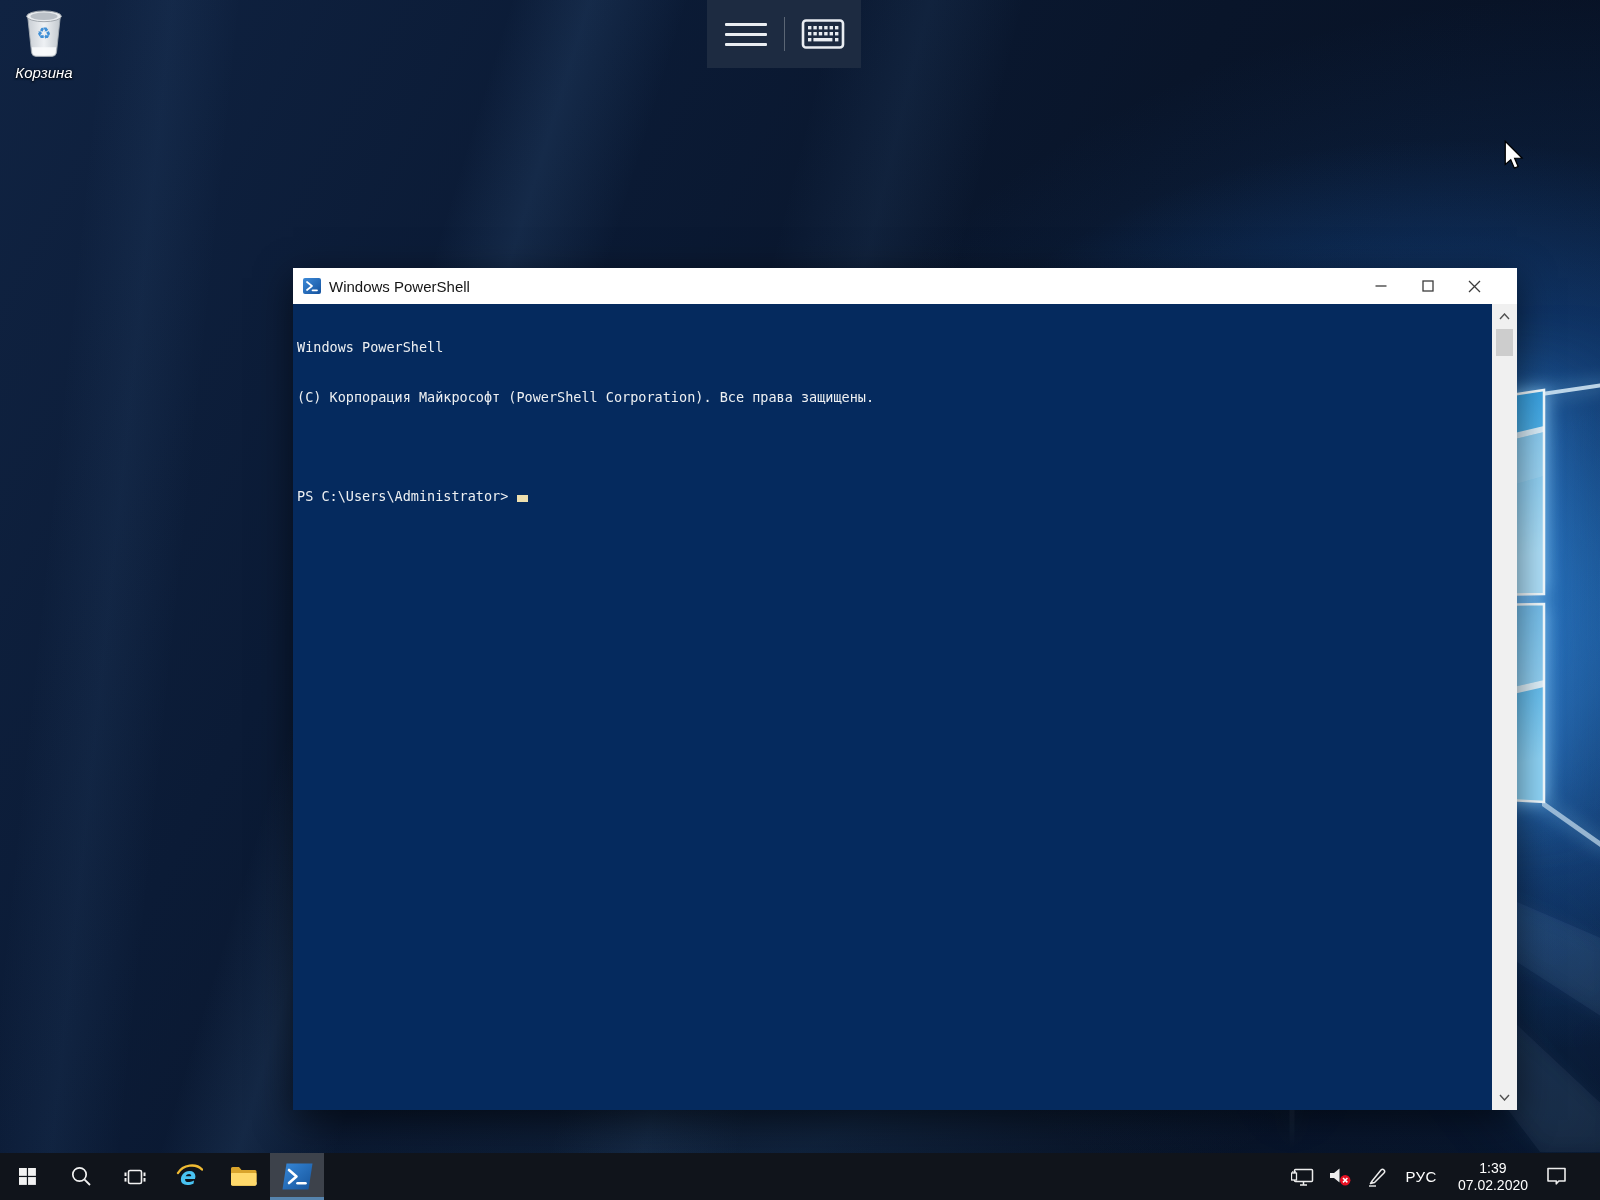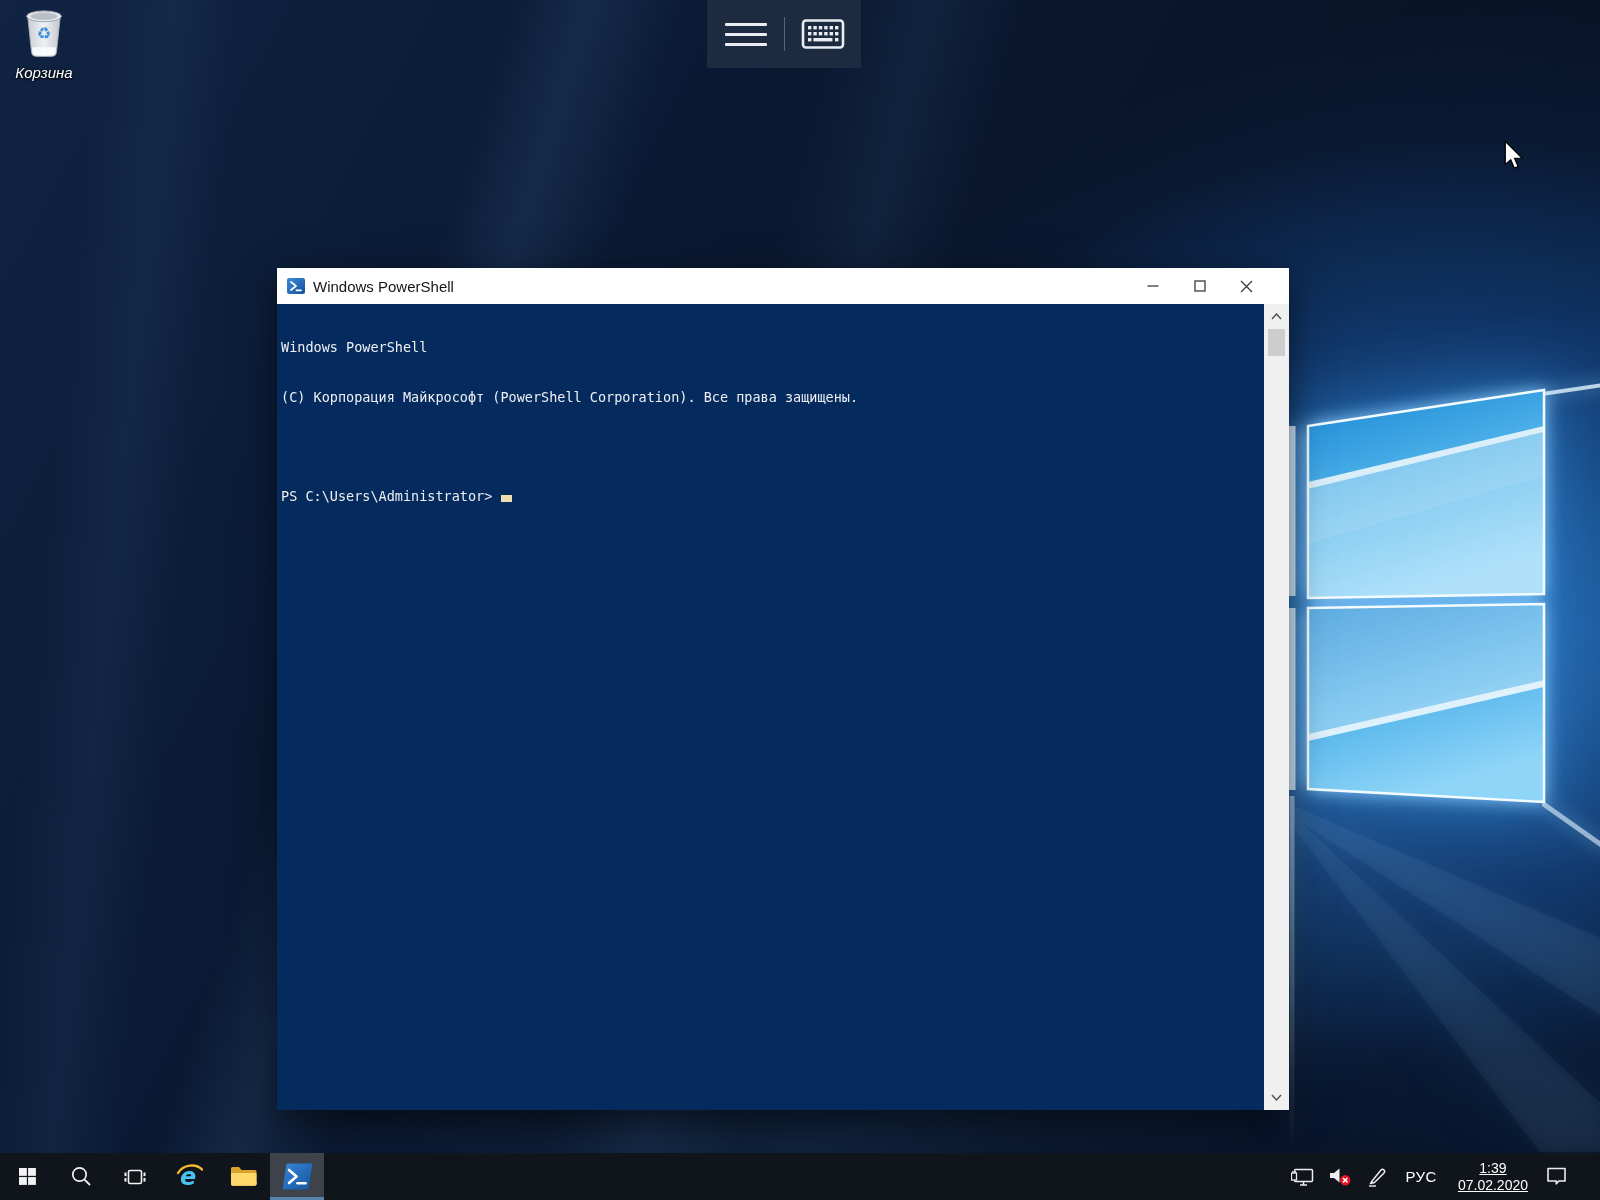--- a/index.html
+++ b/index.html
@@ -31,21 +31,21 @@
   .vm-sep { position:absolute; left:77px; top:17px; width:1px; height:34px; background:rgba(255,255,255,0.28); }
   .hamburger { display:flex; flex-direction:column; gap:7px; }
   .hamburger span { display:block; width:42px; height:3px; background:#e9edf2; border-radius:1px; }
 
   
   .desktop-icon { position:absolute; left:8px; top:6px; width:72px; z-index:2; text-align:center; cursor:pointer; }
   .desktop-icon .label { display:block; margin-top:2px; font-size:15px; color:#fff;
     text-shadow:0 1px 2px rgba(0,0,0,0.95), 0 0 3px rgba(0,0,0,0.7);font-style:italic; }
 
   
-  .ps-window { position:absolute; left:277px; top:268px; width:1012px; height:842px; z-index:3;
+  .ps-window { position:absolute; left:293px; top:268px; width:1224px; height:842px; z-index:3;
     box-shadow:0 10px 34px rgba(0,0,0,0.55); }
   .titlebar { height:36px; background:#ffffff; display:flex; align-items:center; padding-left:10px; }
   .title-icon { width:18px; height:16px; margin-right:8px; flex:0 0 auto; }
   .title-text { font-size:15px; color:#151515; }
   .caption-buttons { margin-left:auto; margin-right:19px; display:flex; height:100%; }
   .caption-btn { width:47px; height:100%; display:flex; align-items:center; justify-content:center;
     background:none; border:none; cursor:pointer; }
   .console-wrap { display:flex; height:806px; }
   .console { flex:1; background:#052a5e; padding:2px 0 0 4px;
     font-family:"DejaVu Sans Mono", monospace; font-size:13.5px; line-height:16.5px;
@@ -61,21 +61,21 @@
   
   .taskbar { position:absolute; left:0; bottom:0; width:1600px; height:47px; z-index:4;
     background:#10141b; display:flex; align-items:stretch; }
   .tb-left { display:flex; align-items:stretch; }
   .tb-btn { width:54px; height:47px; display:flex; align-items:center; justify-content:center;
     background:none; border:none; cursor:pointer; position:relative; }
   .tb-btn.active { background:#3d424b; }
   .tb-btn.active::after { content:""; position:absolute; left:0; right:0; bottom:0; height:3px; background:#5684ae; }
   .tb-tray { margin-left:auto; display:flex; align-items:center; gap:9px; padding-right:30px; }
   .tray-btn { background:none; border:none; cursor:pointer; display:flex; align-items:center; justify-content:space-between;
-    padding:4px 3px;text-decoration:underline; }
+    padding:4px 3px; }
   .tray-lang { font-size:15px; color:#ffffff; letter-spacing:0.5px; padding:0 6px; }
   .tray-clock { display:flex; flex-direction:column; align-items:center; color:#ffffff;
     font-size:14px; line-height:17px; padding:0 6px; }
 
   
   .mouse-pointer { position:absolute; left:1503px; top:140px; z-index:6; pointer-events:none; }
 </style>
 </head>
 <body>
 

